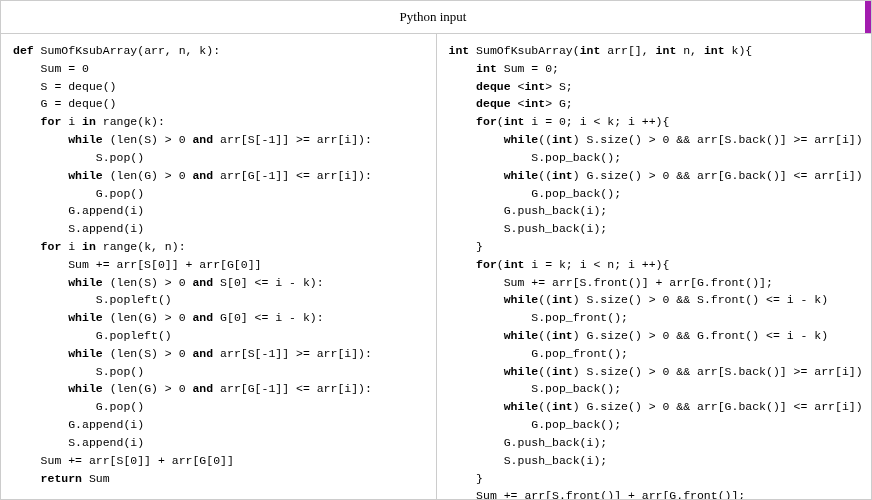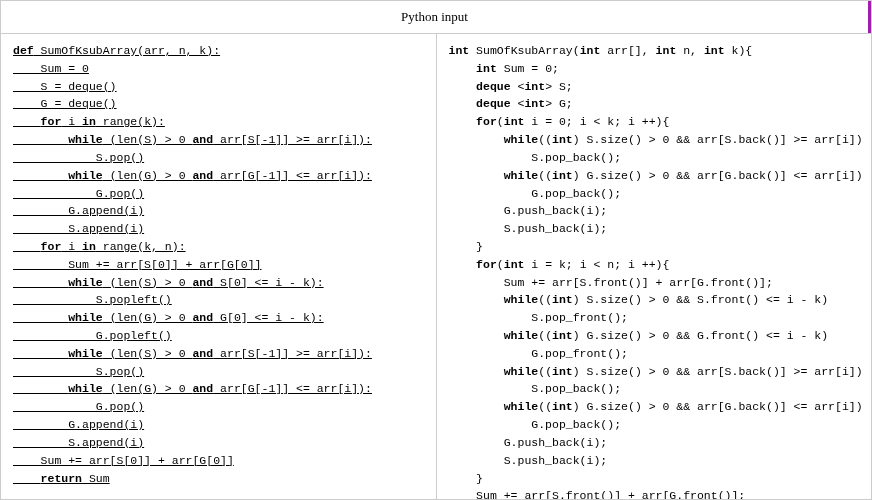--- a/index.html
+++ b/index.html
@@ -25,37 +25,36 @@
     .header-left, .header-right {
       flex: 1;
       text-align: center;
       padding: 8px 4px;
       font-family: Georgia, serif;
       font-size: 13px;
       font-weight: normal;
       border-bottom: none;
     }
     .header-left {
-      border-right: 3px solid #a21caf;
+      border-right: 6px solid #a21caf;
     }
     .content {
       display: flex;
       flex: 1;
       overflow: hidden;
     }
     .panel-left, .panel-right {
       flex: 1;
       padding: 8px 12px;
       overflow-y: auto;
       font-size: 11.5px;
       line-height: 1.55;
     }
     .panel-left {
       border-right: 1px solid #ccc;
-      text-decoration: underline;
     }
     .code-block {
       white-space: pre;
       font-family: 'Courier New', Courier, monospace;
     }
     
   </style>
 </head>
 <body>
 

